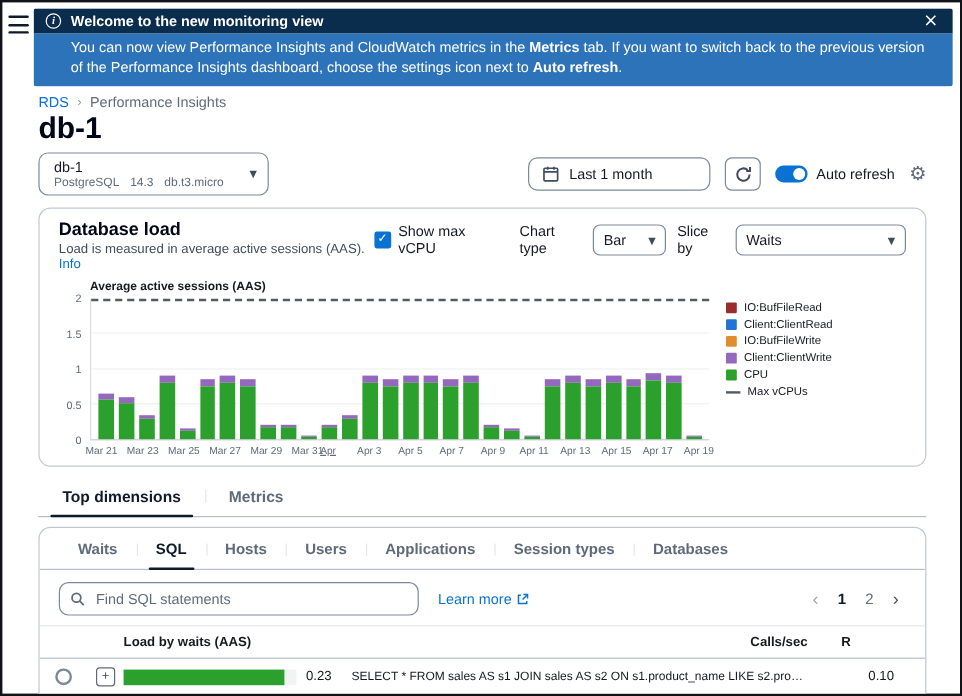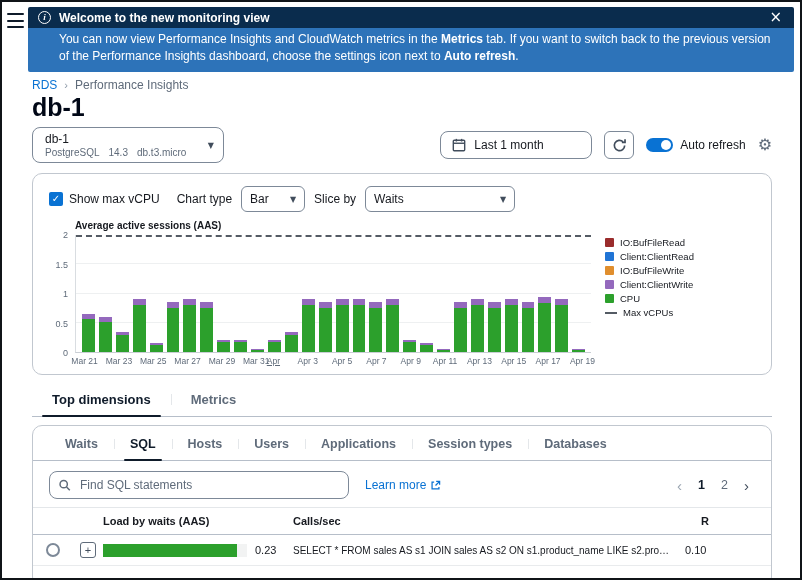--- a/index.html
+++ b/index.html
@@ -106,21 +106,21 @@
   .thead { border-top:1px solid #e4e7ea; border-bottom:1px solid #b6bec9; padding:7px 0; font-weight:700; color:#16191f; }
   .trow { padding:7px 0; border-bottom:1px solid #e9ebed; }
   .c-radio, .c-expand { display:flex; justify-content:center; }
   .radio { width:14px; height:14px; border:2px solid #7d8998; border-radius:50%; background:#fff; display:inline-block; cursor:pointer; }
   .expand { width:16px; height:16px; border:1px solid #5f6b7a; border-radius:3px; background:#fff; color:#414d5c; font-size:11px; line-height:13px; text-align:center; cursor:pointer; font-family:inherit; }
   .c-load { display:flex; align-items:center; gap:8px; padding-right:12px; }
   .load-track { flex:1; height:13px; background:#f2f3f3; position:relative; }
   .load-fill { position:absolute; left:0; top:0; bottom:0; }
   .load-val { width:26px; color:#16191f; flex:none; }
   .c-sql { font-size:10px; color:#16191f; white-space:nowrap; overflow:hidden; text-overflow:ellipsis; padding-right:14px; }
-  .c-calls { text-align:left; padding-right:12px; }
+  .c-calls { text-align:right; padding-right:12px; }
   .c-r { padding-left:16px; }
 </style>
 </head>
 <body>
 
 <div class="frame">
 
   <div class="topbar">
     <div class="menu-strip">
       <button class="hamburger">
@@ -180,20 +180,24 @@
               <span class="knob"></span>
             </span>
           <span class="toggle-label">Auto refresh</span>
         </div>
         <button class="gear">⚙</button>
       </div>
     </div>
 
     <section class="card load-card">
       <div class="card-head">
+        <div>
+          <h2>Database load</h2>
+          <div class="subtitle"><span>Load is measured in average active sessions (AAS).</span> <a>Info</a></div>
+        </div>
         <div class="chart-controls">
           <label class="checkbox-group">
             <span class="checkbox">✓</span>
             <span>Show max vCPU</span>
           </label>
           <span class="ctl-label">Chart type</span>
           <div class="select sm">
             <span>Bar</span>
             <span class="caret">▼</span>
           </div>

